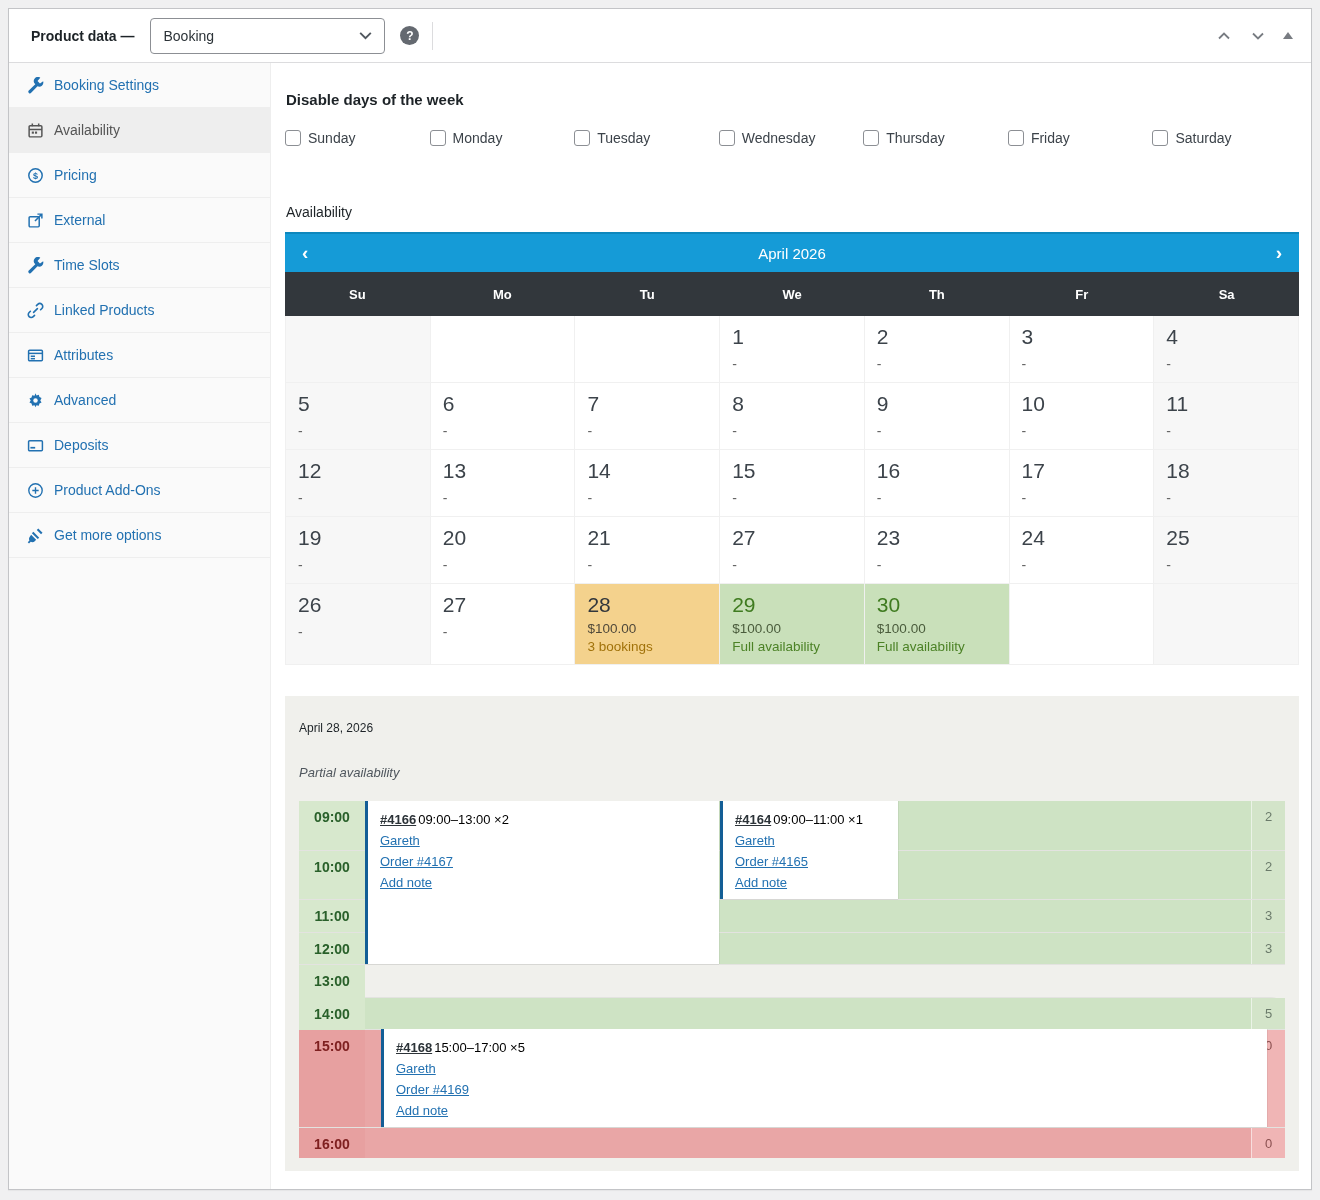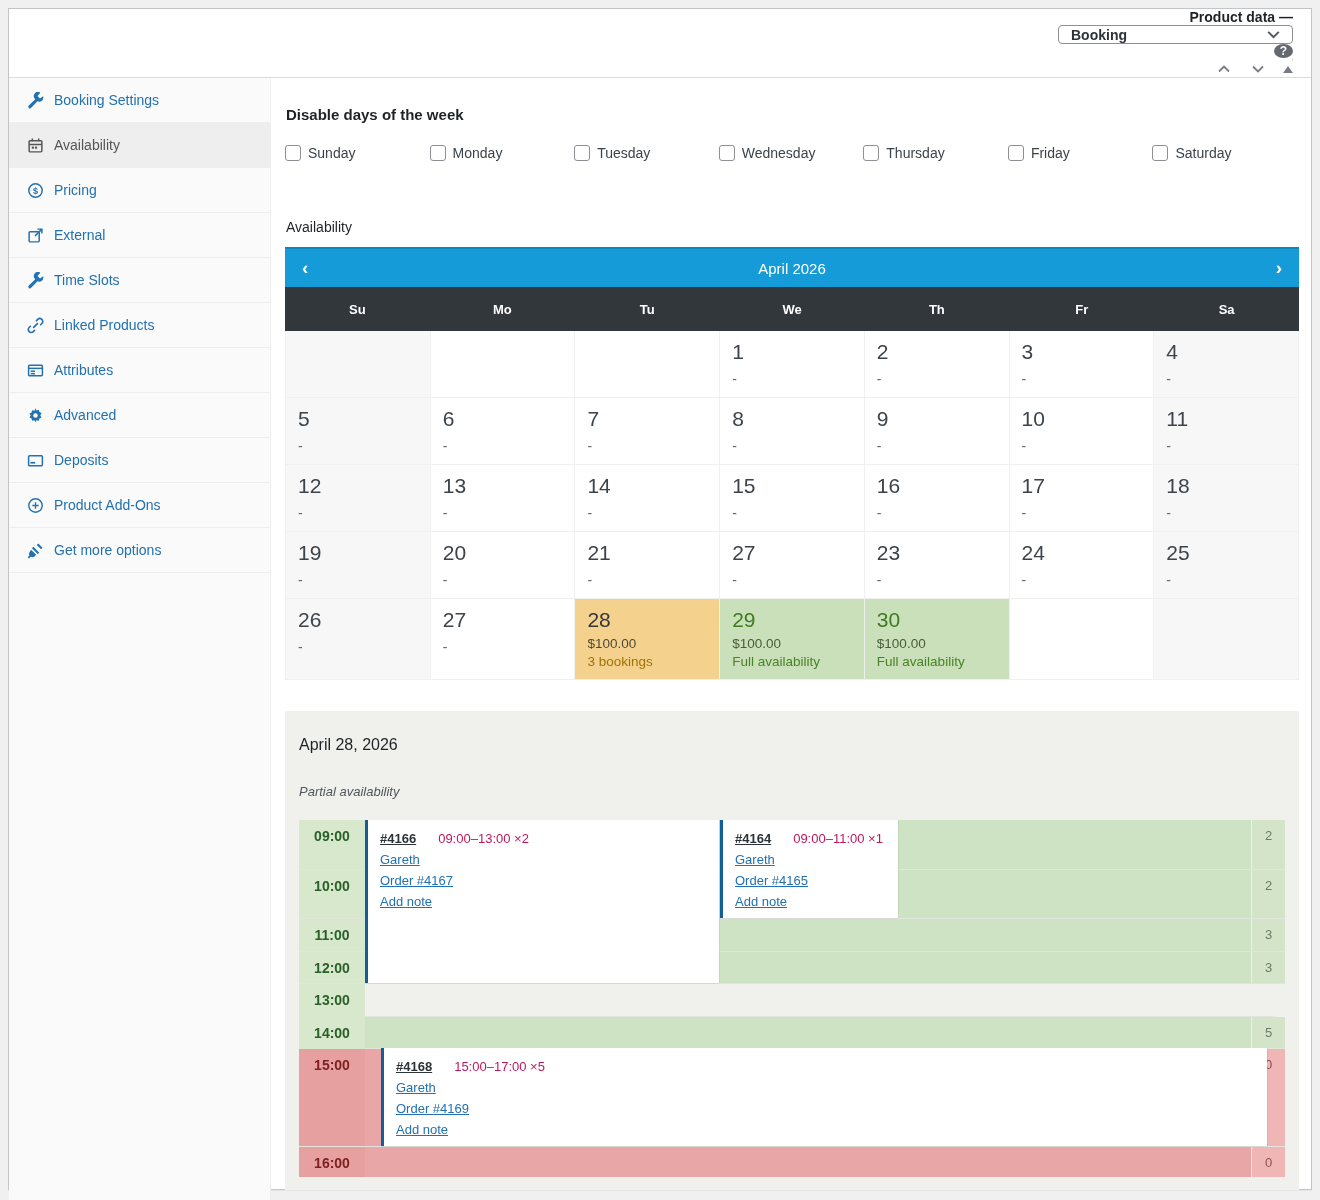--- a/index.html
+++ b/index.html
@@ -10,29 +10,29 @@
     position: relative;
   }
   .postbox {
     position: absolute; left: 8px; top: 8px;
     width: 1304px; height: 1182px;
     background: #fff; border: 1px solid #c3c4c7;
     box-shadow: 0 1px 1px rgba(0,0,0,.04);
   }
   
   .panel-header {
-    height: 69px; border-bottom: 1px solid #dcdcde;
-    display: flex; align-items: flex-end; padding: 0 18px 0 22px; flex-direction: column;
+    height: 54px; border-bottom: 1px solid #dcdcde;
+    display: flex; align-items: center; padding: 0 18px 0 22px;
   }
   .panel-title { font-size: 14px; font-weight: bold; color: #1d2327; white-space: nowrap; }
   .select-box {
     margin-left: 16px; width: 235px; height: 36px;
     border: 1px solid #8c8f94; border-radius: 4px; background: #fff;
     display: flex; align-items: center; justify-content: space-between;
-    padding: 0 10px 0 12px; font-size: 14px; font-weight: bold; color: #2c3338;
+    padding: 0 10px 0 12px; font-size: 14px; font-weight: normal; color: #2c3338;
     cursor: pointer;
   }
   .help-circle {
     margin-left: 15px; width: 19px; height: 19px; border-radius: 50%;
     background: #646970; color: #fff; font-size: 12px; font-weight: bold;
     display: flex; align-items: center; justify-content: center; cursor: pointer;
   }
   .header-divider { margin-left: 13px; width: 1px; height: 28px; background: #dcdcde; }
   .header-controls { margin-left: auto; display: flex; align-items: center; gap: 16px; color: #787c82; }
   .hc-btn { cursor: pointer; display: flex; align-items: center; }
@@ -85,42 +85,42 @@
   .cal-cell.full .day-num { color: #3f7b20; }
   .cal-cell.partial .day-num { color: #32373c; }
   .day-dash { font-size: 14px; color: #666; margin-top: 7px; }
   .day-price { font-size: 13.5px; margin-top: 4px; color: #50493a; }
   .cal-cell.full .day-price { color: #4a5c3c; }
   .day-status { font-size: 13.5px; margin-top: 3px; }
   .cal-cell.partial .day-status { color: var(--partial-text); }
   .cal-cell.full .day-status { color: var(--full-text); }
   
   .day-detail { width: 1014px; margin-top: 31px; background: #f0f0ec; padding: 25px 14px 13px; }
-  .dd-title { font-size: 16px; color: #1d2327; }
+  .dd-title { font-size: 12px; color: #1d2327; }
   .dd-subtitle { font-size: 13px; color: #50575e; margin-top: 30px; font-style: italic; }
   .schedule { position: relative; width: 986px; margin-top: 21px; }
   .sched-row { display: flex; }
   .sched-row + .sched-row { border-top: 1px solid rgba(0,0,0,.05); }
   .sr-gutter { width: 66px; flex: 0 0 66px; font-size: 14px; font-weight: bold; text-align: center; padding-top: 8px; }
   .sr-body { flex: 1; }
   .sr-count { width: 34px; flex: 0 0 34px; text-align: center; font-size: 13px; padding-top: 8px; border-left: 1px solid rgba(255,255,255,.55); }
   .sched-row.free .sr-gutter { background: var(--free-gutter); color: #29602a; }
   .sched-row.free .sr-body   { background: var(--free-row); }
   .sched-row.free .sr-count  { background: #d3e4c9; color: #6b7b6b; }
   .sched-row.booked .sr-gutter { background: var(--booked-gutter); color: #7e2020; }
   .sched-row.booked .sr-body   { background: var(--booked-row); }
   .sched-row.booked .sr-count  { background: #f0b5b5; color: #8b5050; }
   .booking-card {
     position: absolute; background: #fff;
     border-left: 3px solid var(--card-border);
     box-shadow: 1px 0 0 rgba(0,0,0,.05), 0 1px 0 rgba(0,0,0,.05);
     padding: 8px 12px; font-size: 13px; line-height: 21px; overflow: hidden;
   }
   .bc-id { font-weight: bold; color: #2c3338; text-decoration: underline; cursor: pointer; }
-  .bc-time { color: #be185d; margin-left: 22px; }
+  .bc-time { color: #000000; margin-left: 2px; }
   .bc-link { display: block; color: #2271b1; text-decoration: underline; cursor: pointer; width: max-content; }
   .card-0 { left: 66px;  top: 0;     width: 354px; height: 163px; }
   .card-1 { left: 421px; top: 0;     width: 178px; height: 98px; }
   .card-2 { left: 82px;  top: 228px; width: 886px; height: 98px; }
 </style>
 </head>
 <body>
 
 <div class="postbox">
 

